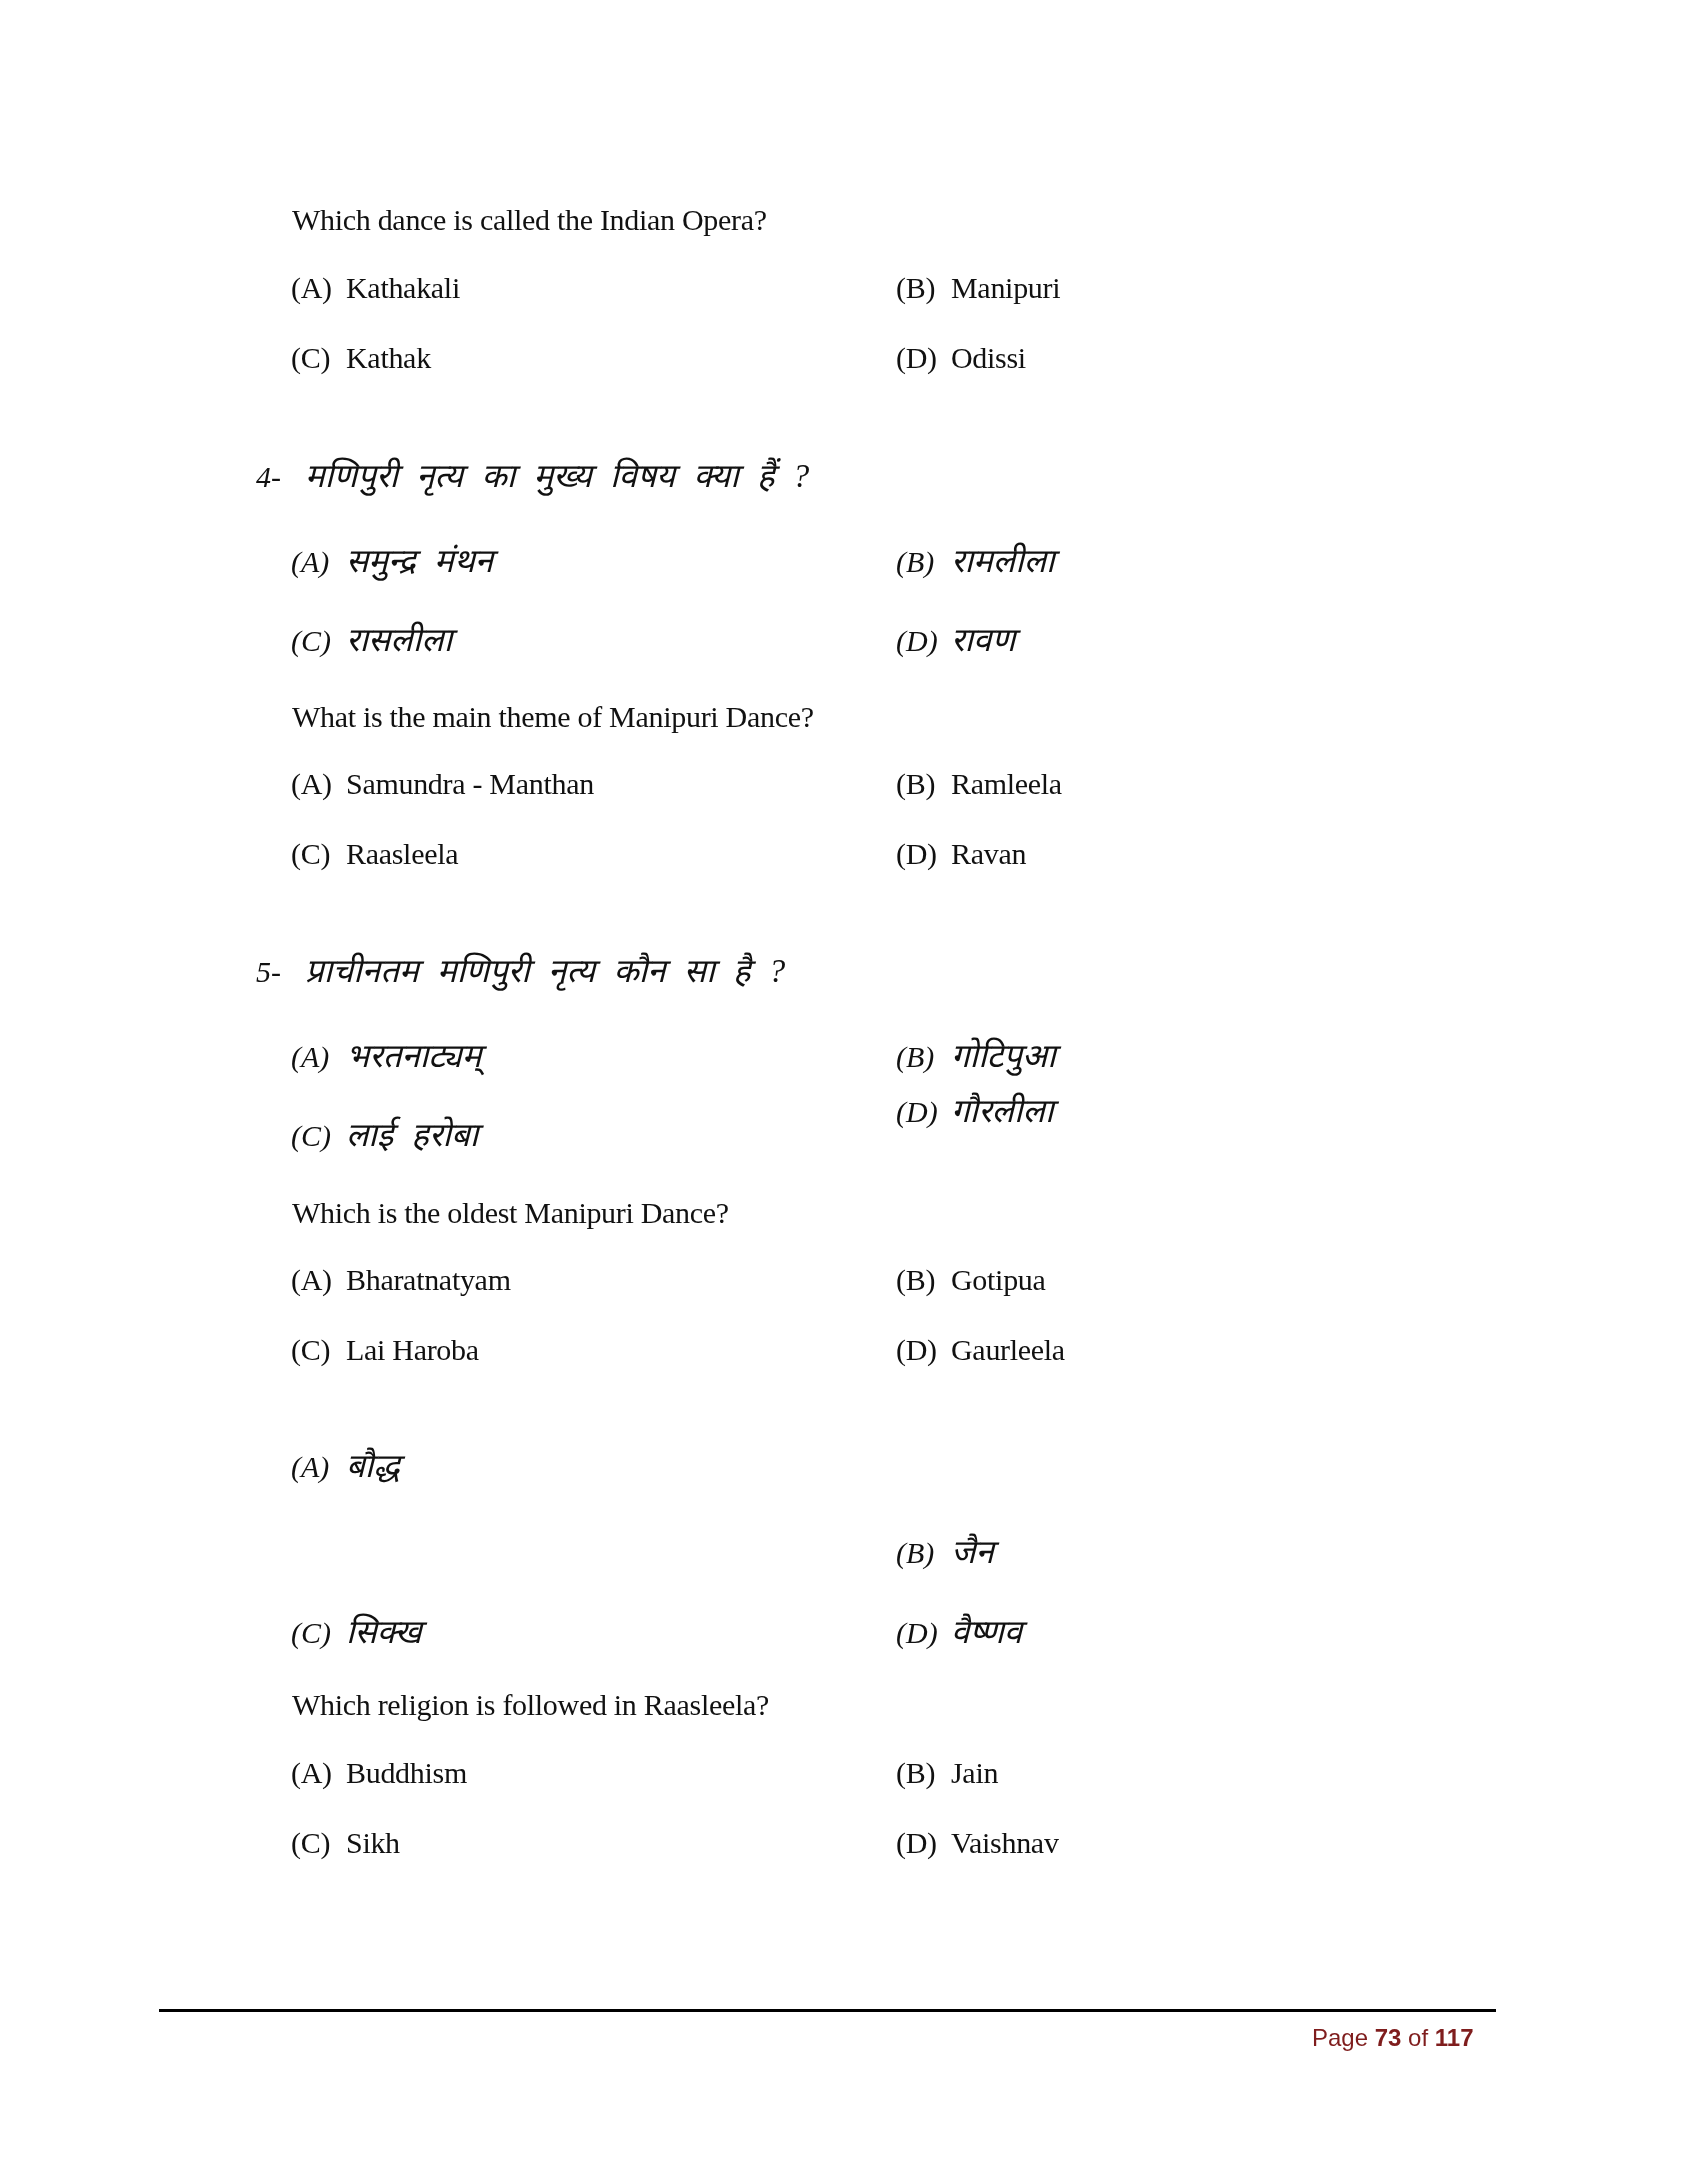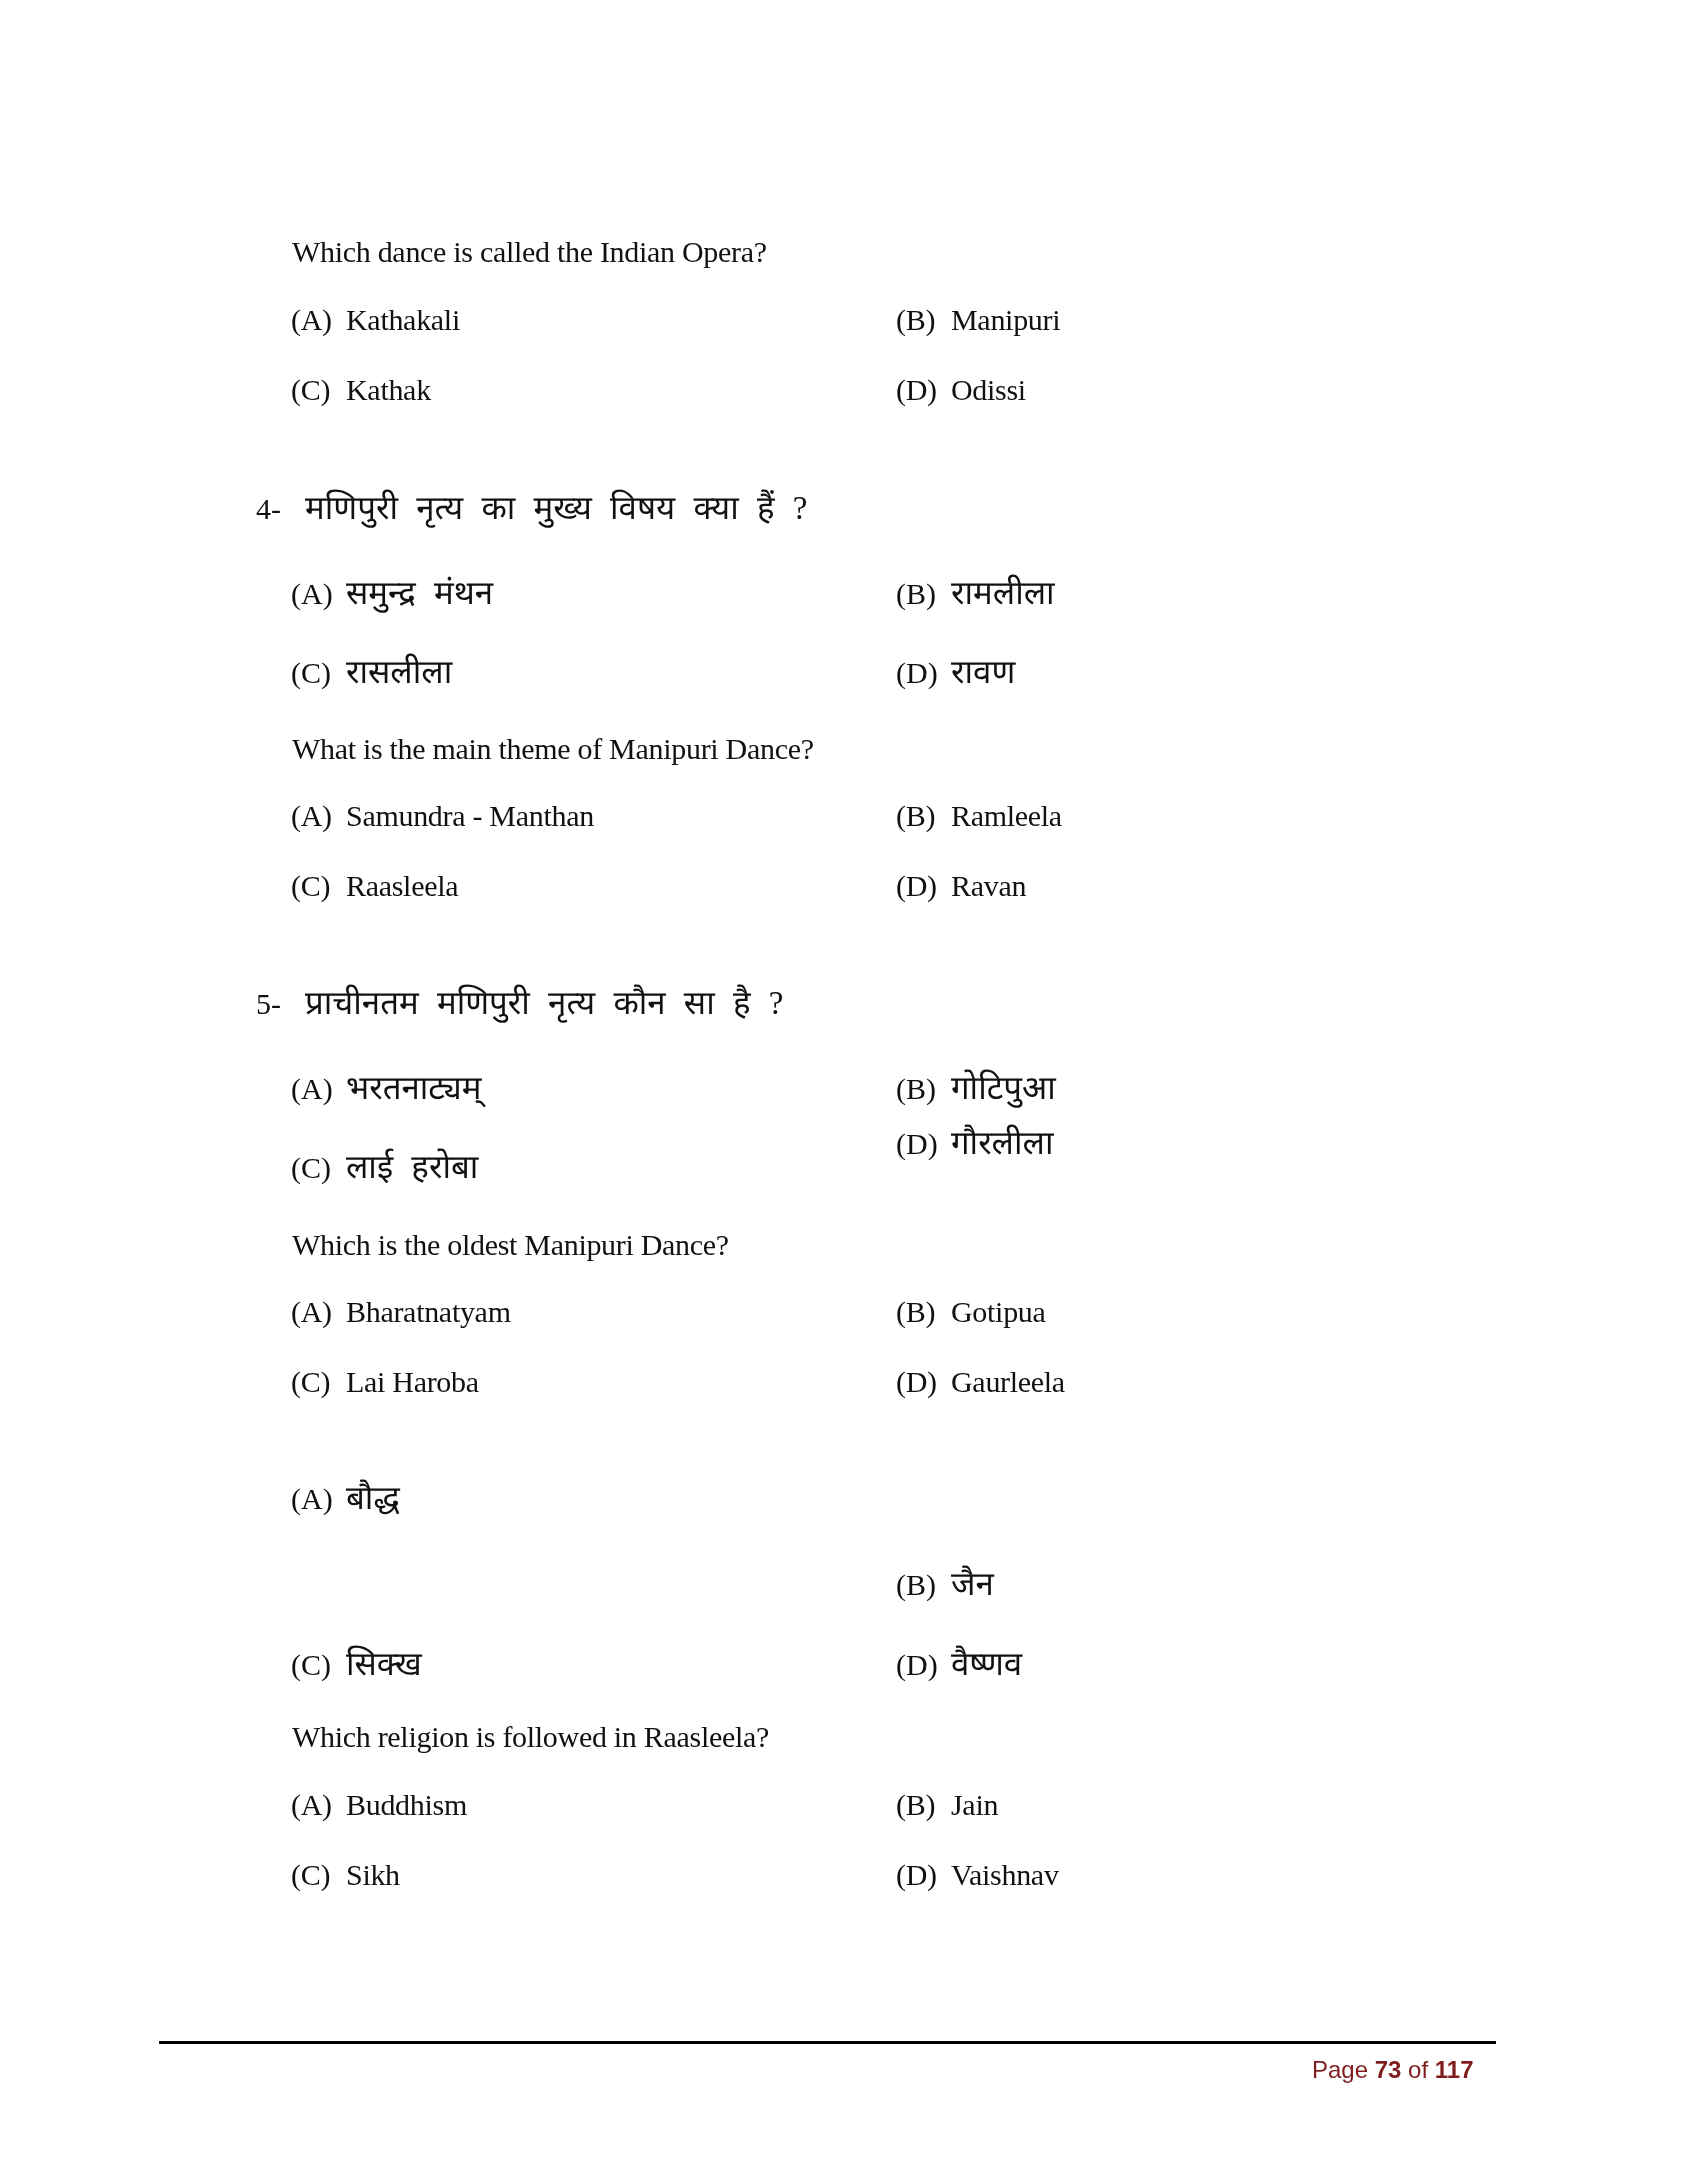--- a/index.html
+++ b/index.html
@@ -13,37 +13,37 @@
     position: relative;
     overflow: hidden;
     color: #111111;
     font-family: "Liberation Serif", "DejaVu Serif", serif;
   }
   .page {
     position: absolute;
     left: 0; top: 0;
     width: 1683px; height: 1796px;
     background: #ffffff;
-    margin-top: 32px;
   }
   .line {
     position: absolute;
     white-space: nowrap;
     line-height: 30px;
     height: 30px;
   }
   .en {
     font-family: "Liberation Serif", "DejaVu Serif", serif;
     font-size: 30px;
     letter-spacing: -0.3px;
   }
   .hi {
     font-family: "Liberation Serif", "DejaVu Serif", serif;
     font-size: 33px;
     word-spacing: 10px;
+    font-style: italic;
   }
   .qnum {
     display: inline-block;
     width: 49px;
     font-family: "Liberation Serif", "DejaVu Serif", serif;
     font-size: 30px;
   }
   .opt-letter {
     display: inline-block;
     width: 55px;

